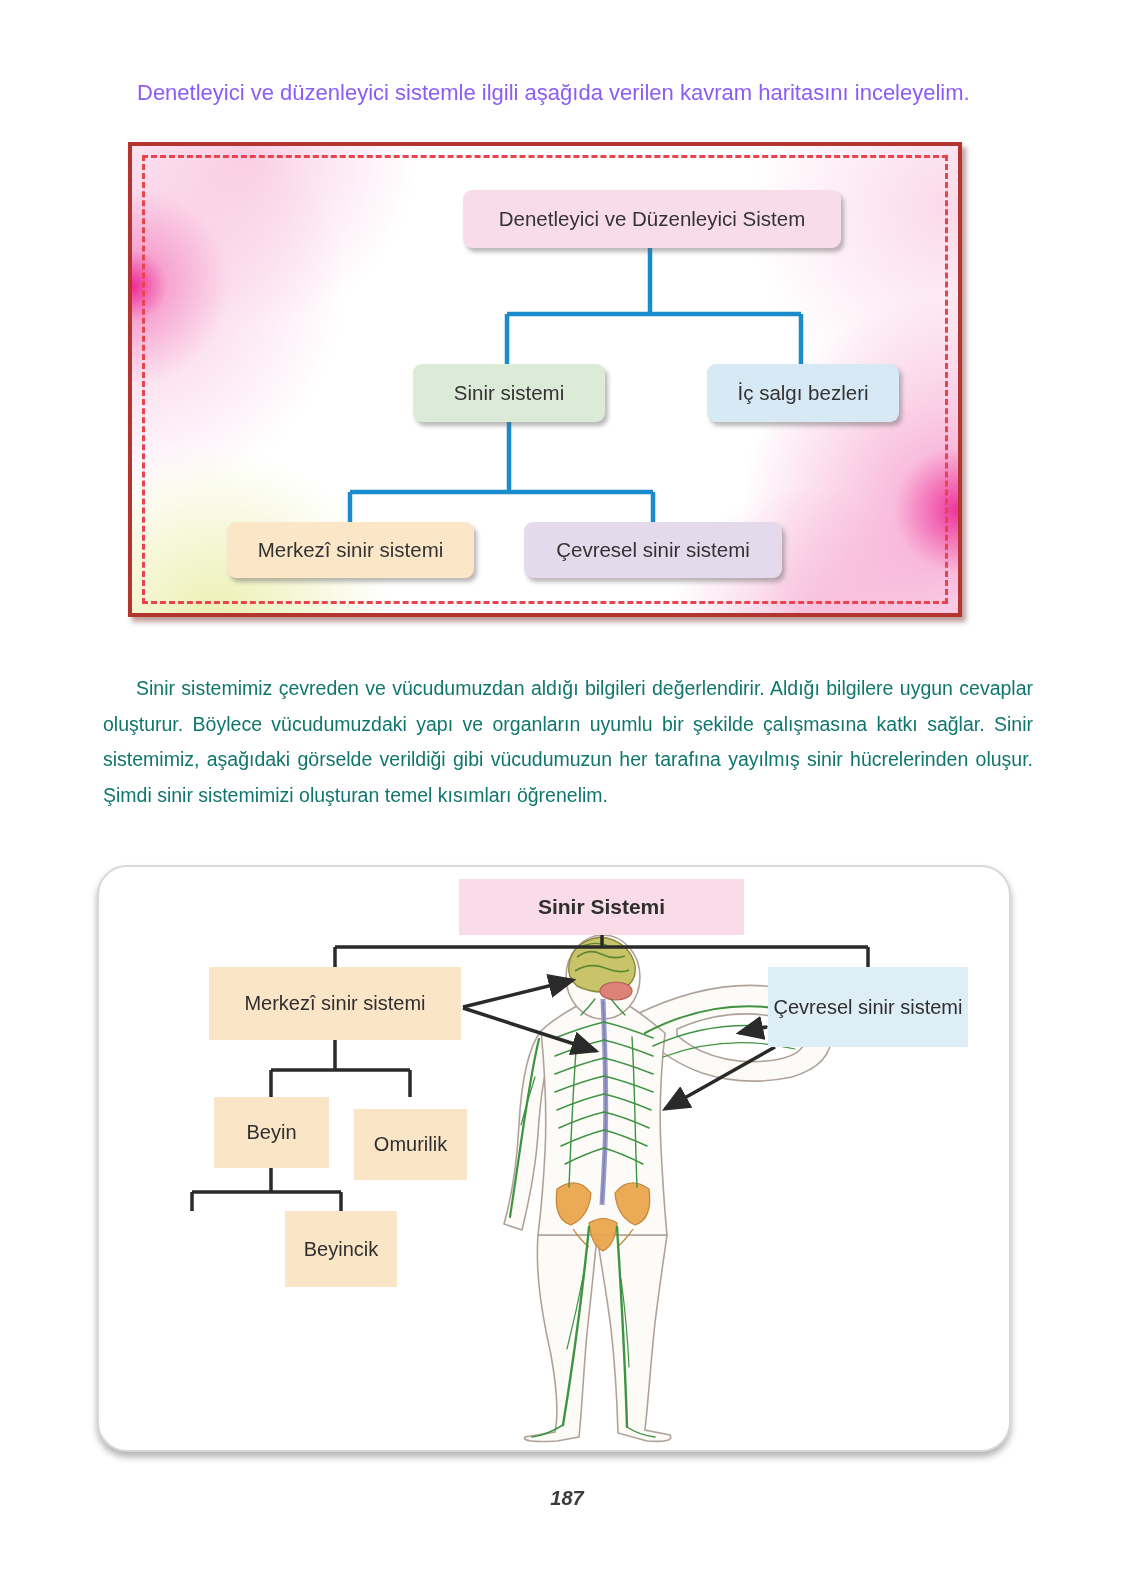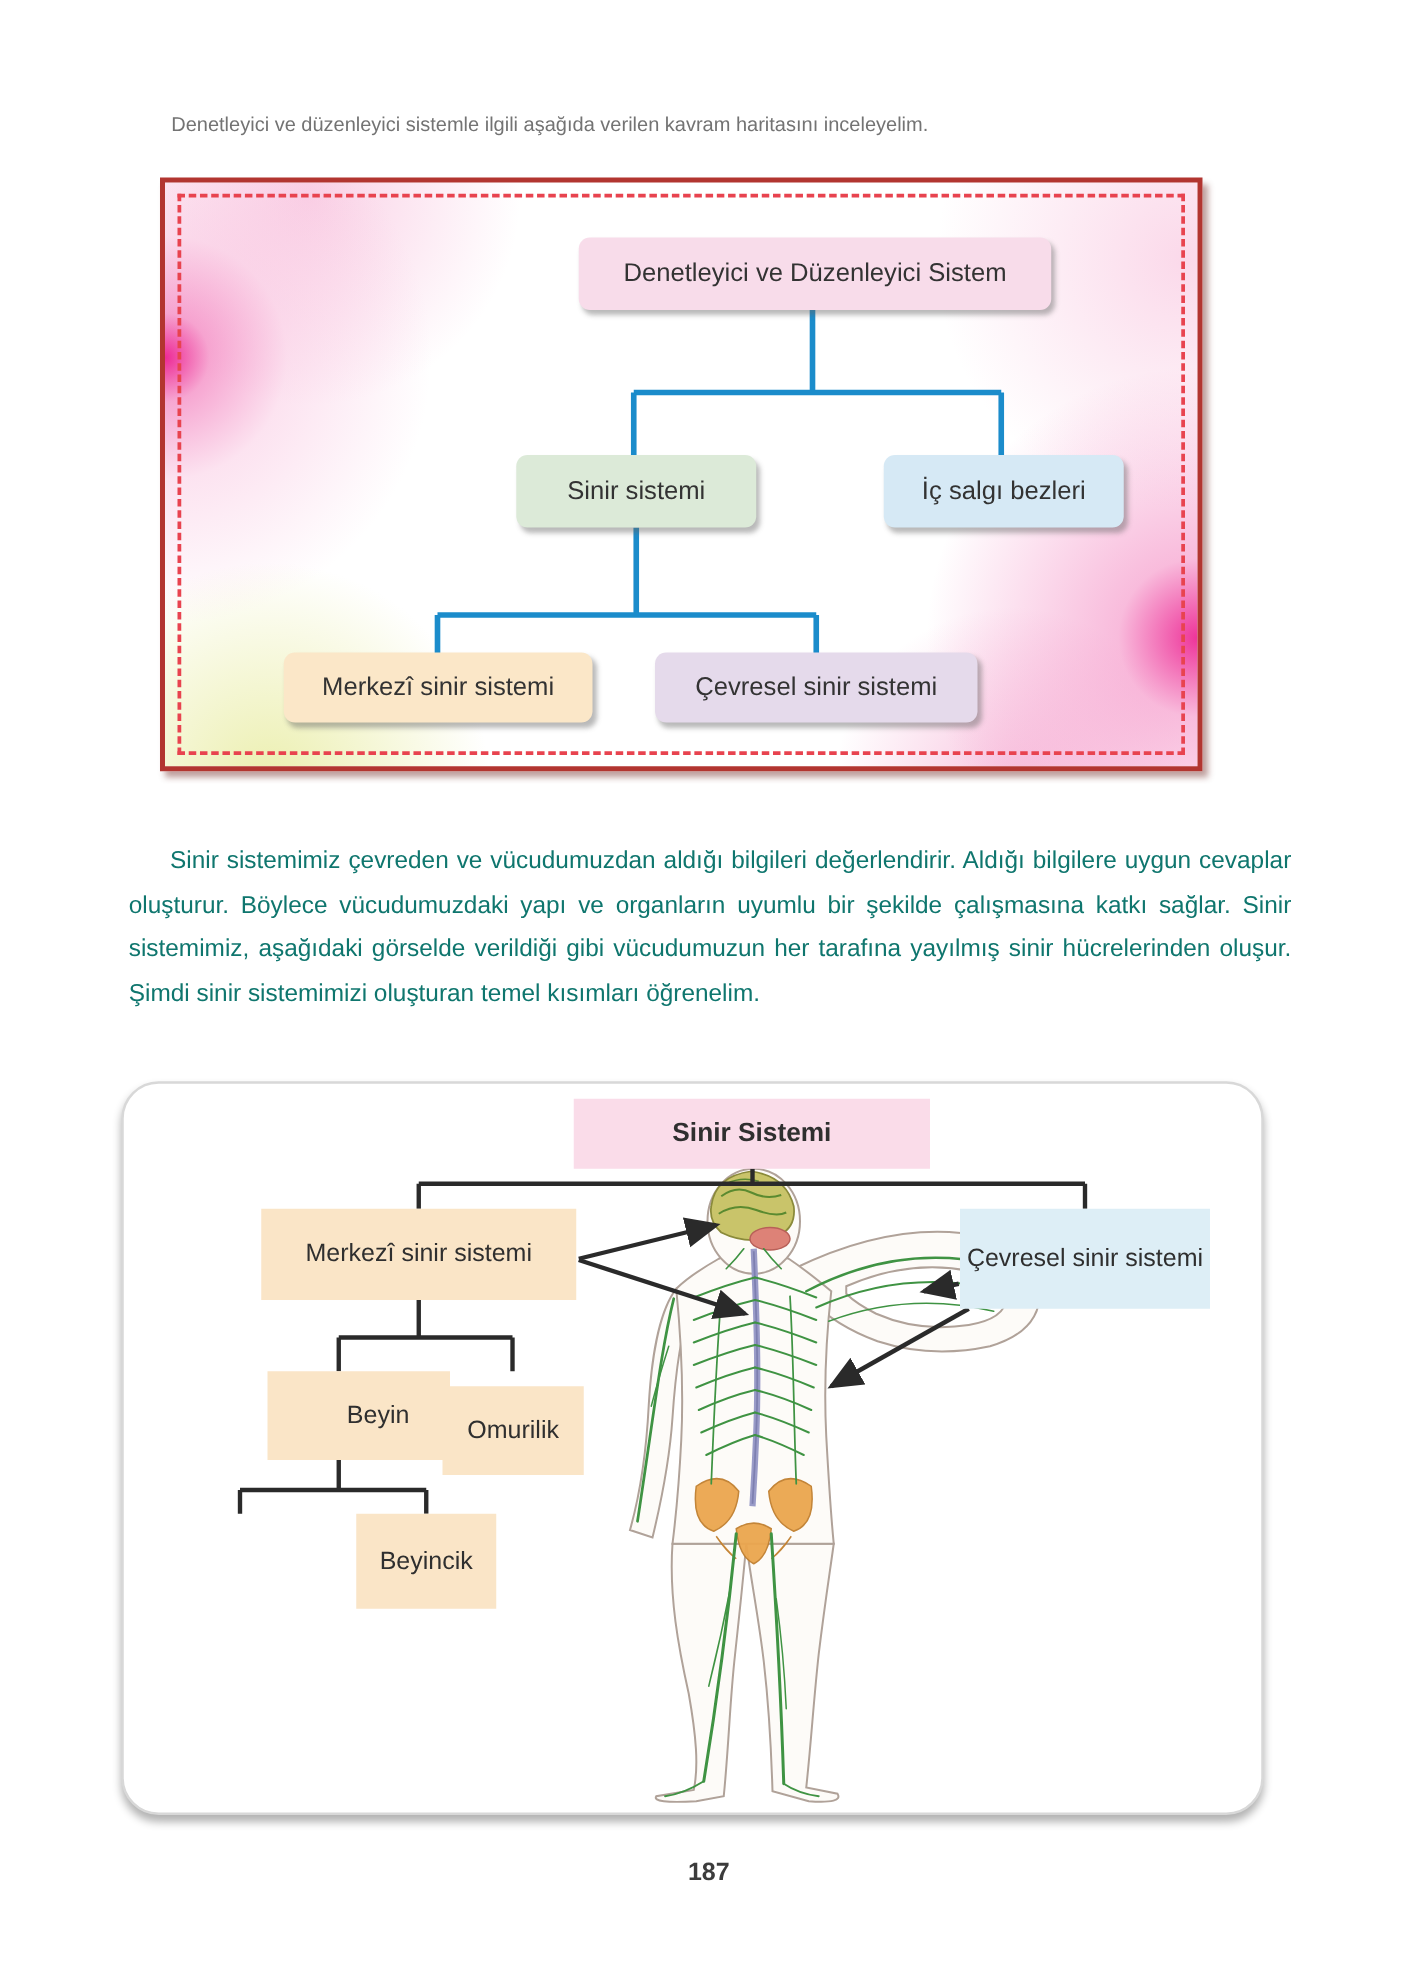--- a/index.html
+++ b/index.html
@@ -2,22 +2,22 @@
 <html><head>
 <meta charset="utf-8">
 <style>
   html,body{margin:0;padding:0;background:#ffffff;}
   #page{
     position:relative;width:1134px;height:1588px;background:#ffffff;
     font-family:"Liberation Sans", sans-serif;color:#3a3a3a;overflow:hidden;
   }
   
   .intro{
-    position:absolute;left:137px;top:92px;width:880px;
-    font-size:16px;color:#737373;
+    position:absolute;left:137px;top:80px;width:880px;
+    font-size:22px;color:#8b5cf6;
   }
   
   .frame{
     position:absolute;left:128px;top:142px;width:826px;height:467px;
     border:4px solid #b23530;background:#ffffff;
     box-shadow:4px 5px 5px rgba(110,40,35,.45);
     background-image:
       radial-gradient(circle at 0% 30%, rgba(236,30,143,.95) 0, rgba(238,80,165,.50) 4%, rgba(248,185,218,.40) 11%, rgba(255,255,255,0) 24%),
       radial-gradient(circle at 14% 2%, rgba(242,140,192,.40) 0, rgba(255,255,255,0) 20%),
       radial-gradient(circle at 99% 13%, rgba(246,170,208,.45) 0, rgba(255,255,255,0) 22%),
@@ -58,28 +58,28 @@
   }
   .panel-svg{position:absolute;left:0;top:0;width:910px;height:583px;}
   .body-svg{position:absolute;left:378px;top:60px;width:370px;height:525px;}
   .dbox{
     position:absolute;display:flex;align-items:center;justify-content:center;
     font-size:20px;color:#2f2f2f;text-align:center;line-height:1.35;
   }
   .db-root{left:360px;top:12px;width:285px;height:56px;background:#fadce9;font-weight:bold;font-size:21px;}
   .db-central{left:110px;top:100px;width:252px;height:73px;background:#fae5c7;}
   .db-periph{left:669px;top:100px;width:200px;height:80px;background:#ddeef6;}
-  .db-beyin{left:115px;top:230px;width:115px;height:71px;background:#fae5c7;padding-left:31px;}
+  .db-beyin{left:115px;top:230px;width:115px;height:71px;background:#fae5c7;}
   .db-omurilik{left:255px;top:230px;width:113px;height:71px;background:#fae5c7;margin-top:12px;}
   .db-medulla{left:36px;top:344px;width:114px;height:76px;background:#fae5c7;}
   .db-beyincik{left:186px;top:344px;width:112px;height:76px;background:#fae5c7;}
   
   .pagenum{
     position:absolute;left:0;top:1487px;width:1134px;text-align:center;
-    font-size:20px;font-weight:bold;color:#3c3c3c;
+    font-size:20px;font-weight:bold;color:#3c3c3c;font-style:italic;
   }
 </style>
 </head>
 <body>
 
 <div id="page">
 
   <div class="intro">Denetleyici ve düzenleyici sistemle ilgili aşağıda verilen kavram haritasını inceleyelim.</div>
 
   <div class="frame">

